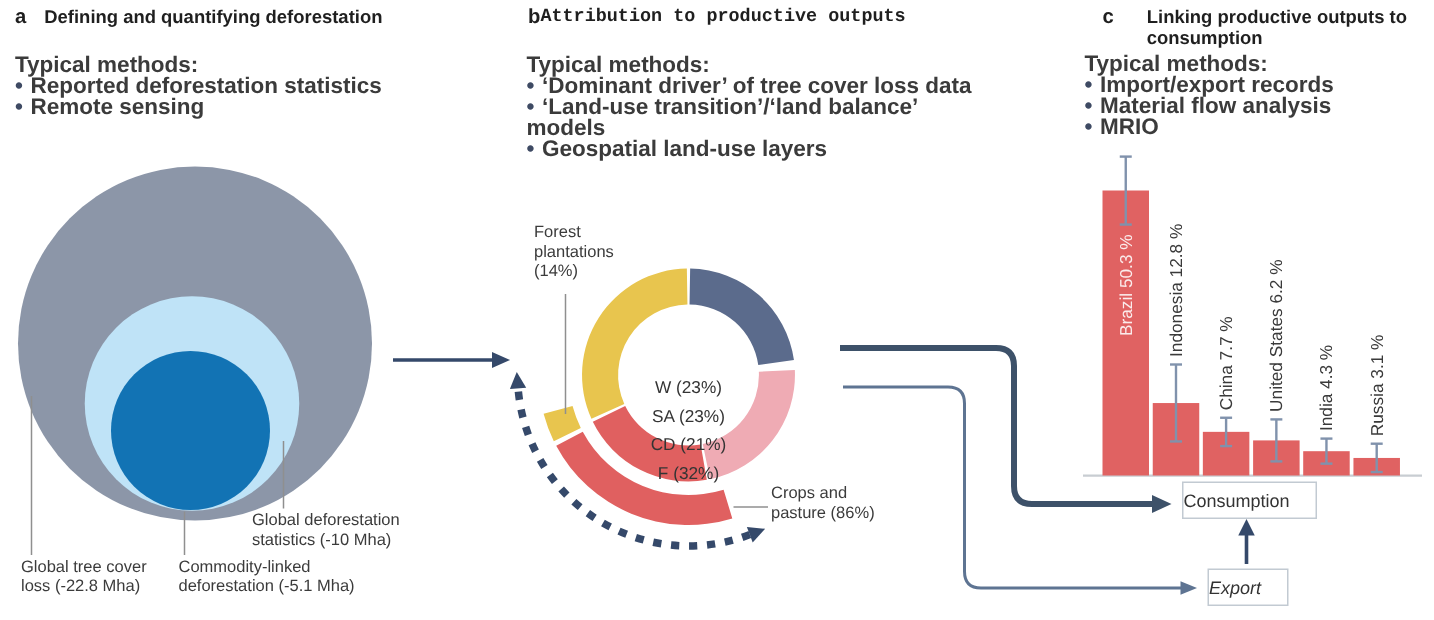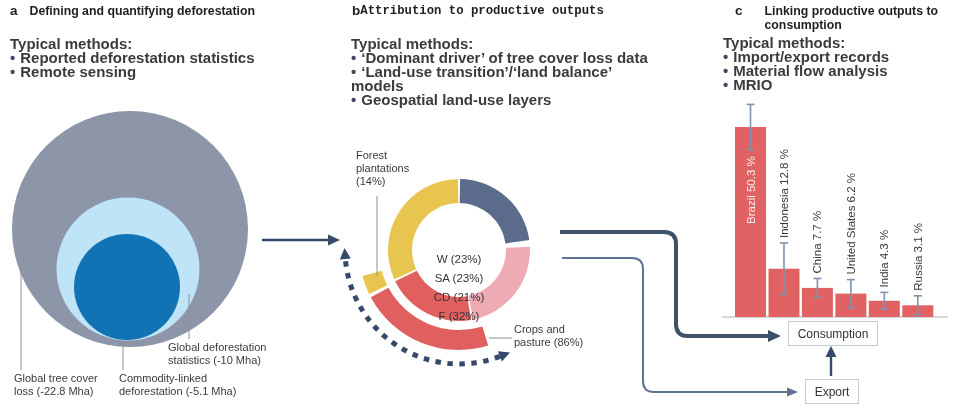--- a/index.html
+++ b/index.html
@@ -21,24 +21,24 @@
   .m-b{left:351px;top:37px;width:305px;}
   .m-c{left:723px;top:36px;width:220px;}
   .callout{font-size:11px;line-height:13px;white-space:pre-line;}
   .co-a0{left:14px;top:372px;}
   .co-a1{left:119px;top:372px;}
   .co-a2{left:168px;top:341px;}
   .co-forest{left:356px;top:149px;}
   .co-crops{left:514px;top:323px;}
   .donut-center{left:404px;top:206px;width:110px;text-align:center;
                 font-size:11.5px;line-height:19px;color:#343434;margin-top:44px;}
-  .flowbox{display:flex;align-items:center;justify-content:center;z-index:3;
+  .flowbox{display:flex;align-items:center;justify-content:flex-start;z-index:3;
            background:#fff;border:1px solid #c2cad2;font-size:12px;color:#333;}
   .box-consumption{left:788px;top:321px;width:88px;height:23px;}
-  .box-export{left:805px;top:379px;width:52px;height:23px;}
+  .box-export{left:805px;top:379px;width:52px;height:23px;font-style:italic;}
   svg text{font-family:"Liberation Sans","DejaVu Sans",sans-serif;}
 </style>
 </head>
 <body>
 
 <div id="canvas">
 
   <svg id="fig-svg" width="956" height="413" viewBox="0 0 956 413">
 
     <g id="circles-group">

